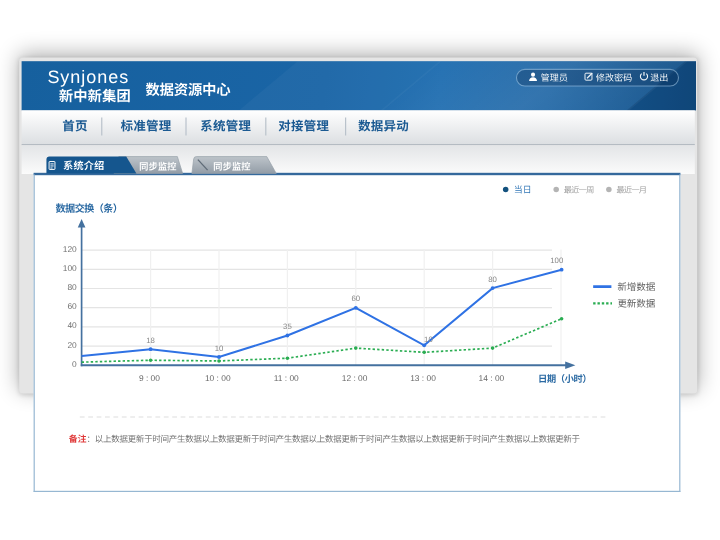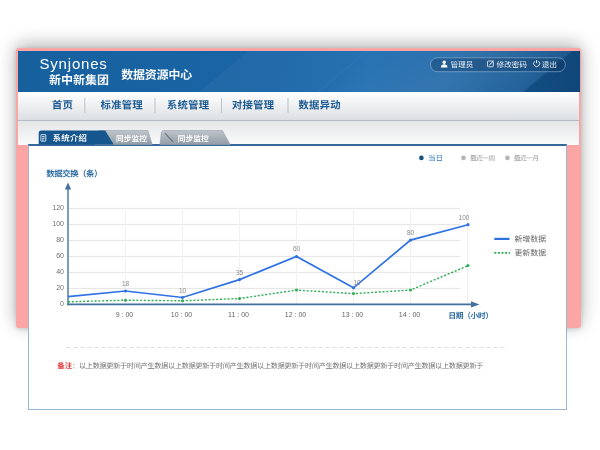--- a/index.html
+++ b/index.html
@@ -1,15 +1,15 @@
 <!DOCTYPE html>
 <html><head><meta charset="utf-8"><style>
 html,body{margin:0;padding:0;background:#fff}
 body{width:600px;height:450px;position:relative;overflow:hidden;font-family:"Liberation Sans",sans-serif}
-.win{position:absolute;left:16px;top:48px;width:565px;height:280px;background:#fca5a5;border-radius:3px;
+.win{position:absolute;left:16px;top:48px;width:565px;height:280px;background:#e5e5e5;border-radius:3px;
      box-shadow:0 -3px 18px rgba(0,0,0,.32),0 1px 4px rgba(0,0,0,.14)}
 .hdr{position:absolute;left:2px;top:3px;right:1px;height:41px;
      background:linear-gradient(97deg,#16609e 0%,#1a65a6 45%,#1f6db0 62%,#1c64a4 78%,#124f86 100%);overflow:hidden}
 .nav{position:absolute;left:2px;right:2px;top:44px;height:28px;
      background:linear-gradient(#ffffff,#dcdfe2);border-bottom:1px solid #b4bbc2}
 .band{position:absolute;left:2px;right:2px;top:73px;height:24px;background:linear-gradient(#e3e5e7,#fbfbfb)}
 .panel{position:absolute;left:12px;top:96px;width:537px;height:263px;background:#fff;
        border:1px solid #96b7d2;border-top:2px solid #35699c}
 svg.ov{position:absolute;left:0;top:0}
 .mask{position:absolute;left:0;top:417px;width:600px;height:33px;background:linear-gradient(rgba(255,255,255,0) 0,rgba(255,255,255,.9) 9px,#fff 15px)}

